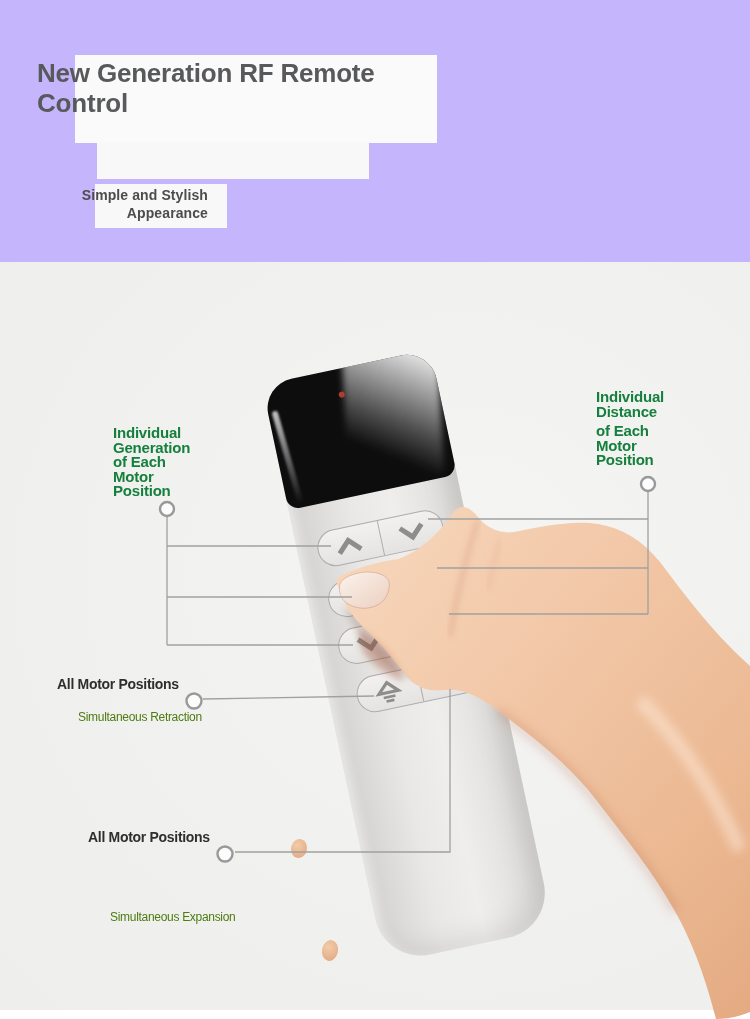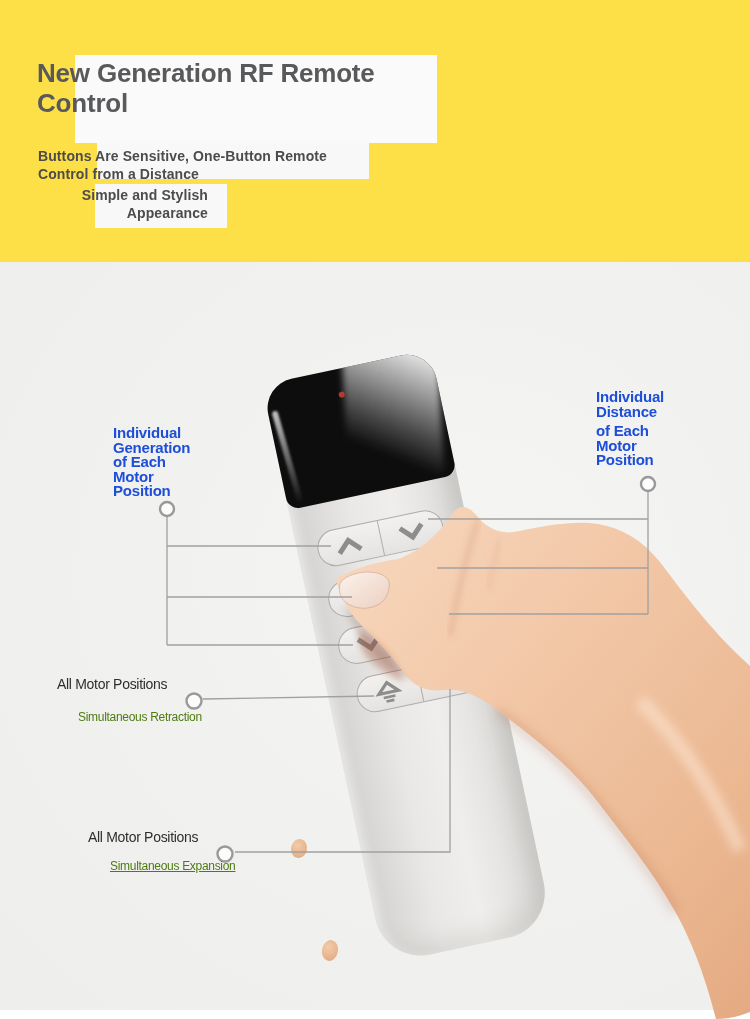--- a/index.html
+++ b/index.html
@@ -2,21 +2,21 @@
 <html><head>
 <meta charset="utf-8">
 <style>
   html,body{margin:0;padding:0;}
   body{
     width:750px;height:1019px;position:relative;overflow:hidden;
     background:#ffffff;
     font-family:"Liberation Sans", sans-serif;
   }
   
-  .header{position:absolute;left:0;top:0;width:750px;height:262px;background:#fde047;}
+  .header{position:absolute;left:0;top:0;width:750px;height:262px;background:#c4b5fd;}
   .hl-box{position:absolute;background:#fafafa;}
   .hl-1{left:75px;top:55px;width:362px;height:88px;}
   .hl-2{left:97px;top:143px;width:272px;height:36px;background:#f8f8f8;}
   .hl-3{left:95px;top:184px;width:132px;height:44px;background:#f8f8f8;}
   .page-title{
     position:absolute;left:37px;top:58px;width:420px;
     font-size:26px;font-weight:bold;color:#58595b;
     line-height:30px;letter-spacing:-0.2px;
   }
   .feature{
@@ -73,47 +73,46 @@
   .btn-half{flex:1;display:flex;align-items:center;justify-content:center;}
   .btn-half + .btn-half{border-left:1px solid #adacaa;}
   .glyph{display:block;}
   .glyph path{fill:none;stroke:#8d8d8b;}
 
   
   .overlay{position:absolute;left:0;top:0;width:750px;height:1019px;pointer-events:none;}
 
   
   .co-label{
-    position:absolute;font-size:15px;font-weight:bold;color:#1d4ed8;
+    position:absolute;font-size:15px;font-weight:bold;color:#15803d;
     line-height:14.5px;letter-spacing:-0.2px;
   }
   .co-label span{display:block;}
   .co-left{left:113px;top:426px;}
   .co-right{left:596px;top:390px;}
   .co-right span:nth-child(3){margin-top:5px;}
   .co-bottom-title{
-    position:absolute;font-size:14px;font-weight:normal;color:#2e2e2e;letter-spacing:-0.3px;
+    position:absolute;font-size:14px;font-weight:bold;color:#2e2e2e;letter-spacing:-0.3px;
   }
   .co-bl1-title{left:57px;top:676px;}
   .co-bl2-title{left:88px;top:829px;}
   .co-bottom-sub{
     position:absolute;font-size:12px;color:#4d7c0f;letter-spacing:-0.3px;
   }
   .co-bl1-sub{left:78px;top:710px;}
-  .co-bl2-sub{left:110px;top:859px;text-decoration:underline;}
+  .co-bl2-sub{left:110px;top:910px;}
 </style>
 </head>
 <body>
 
 <div class="header">
   <div class="hl-box hl-1"></div>
   <div class="hl-box hl-2"></div>
   <div class="hl-box hl-3"></div>
   <div class="page-title">New Generation RF Remote Control</div>
-  <div class="feature feature-1">Buttons Are Sensitive, One-Button Remote Control from a Distance</div>
   <div class="feature feature-2">Simple and Stylish Appearance</div>
 </div>
 
 <div class="stage">
   <div class="bump bump-1"></div>
   <div class="bump bump-2"></div>
 </div>
 <div class="bottom-strip"></div>
 
 <div class="remote">

